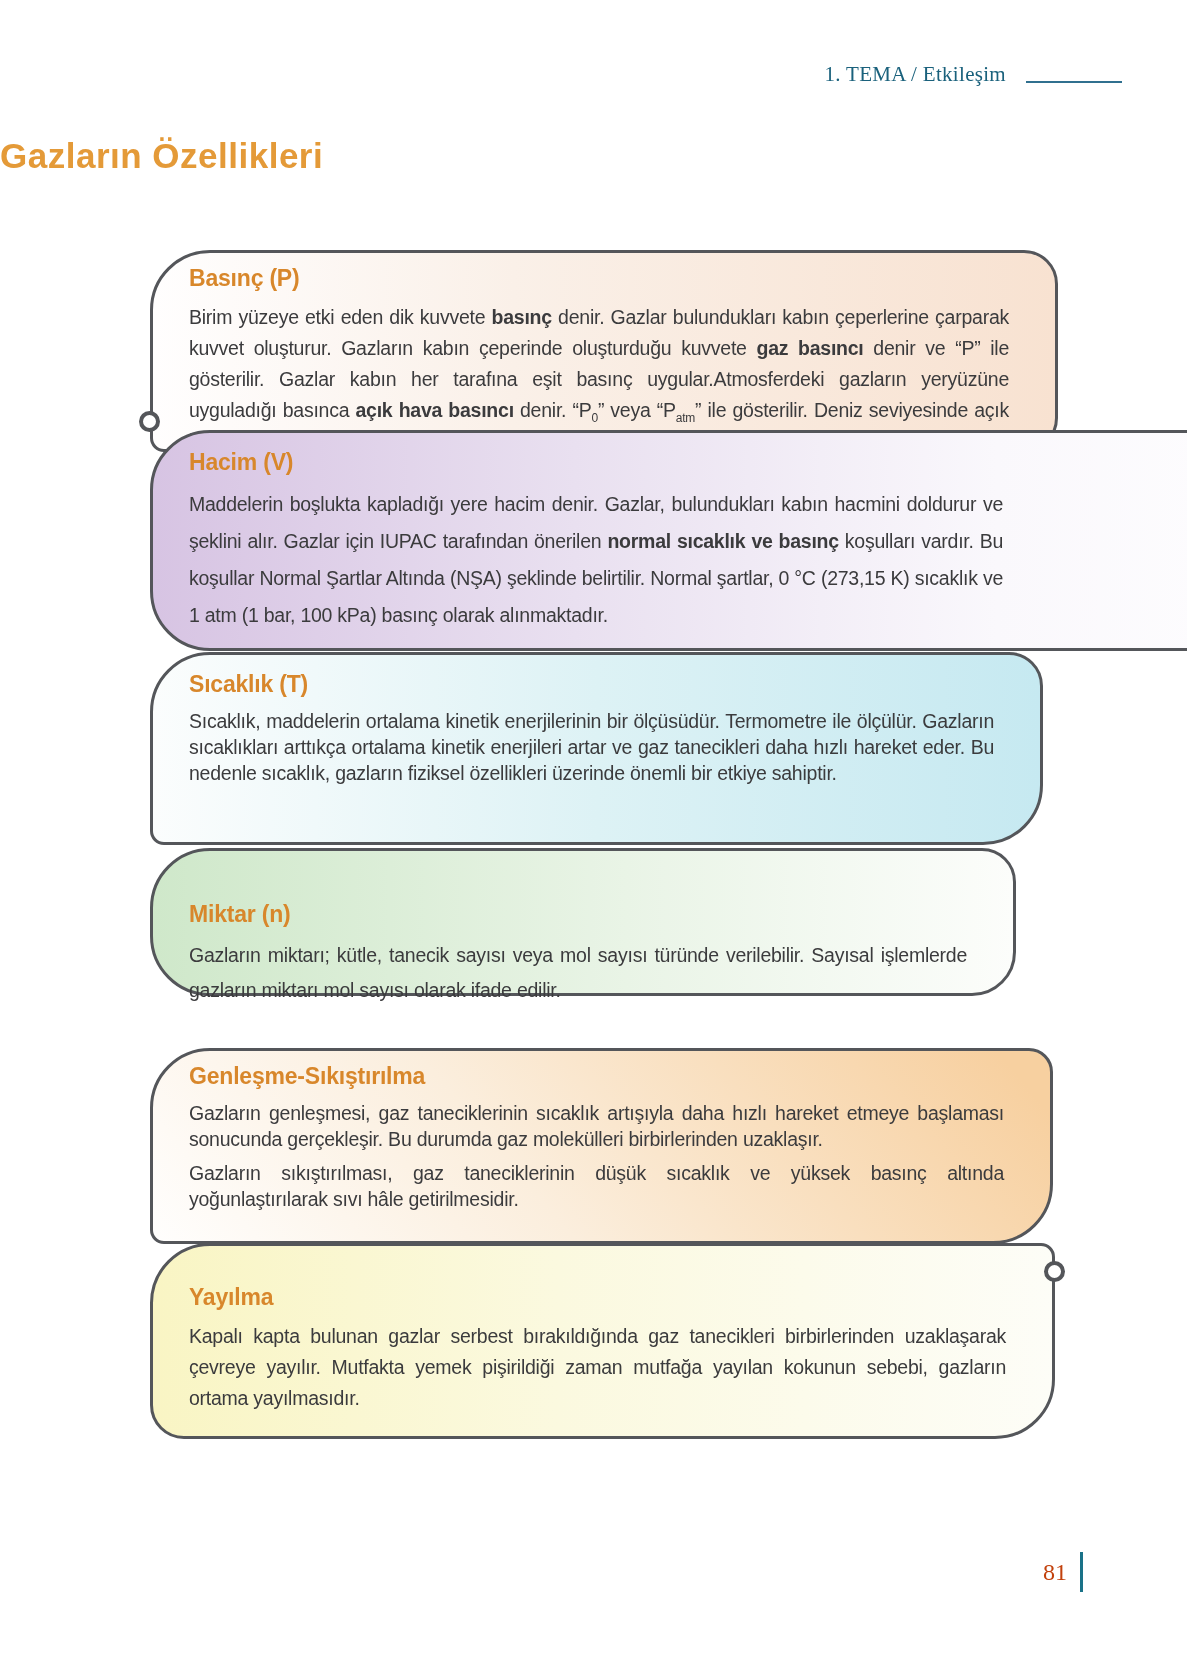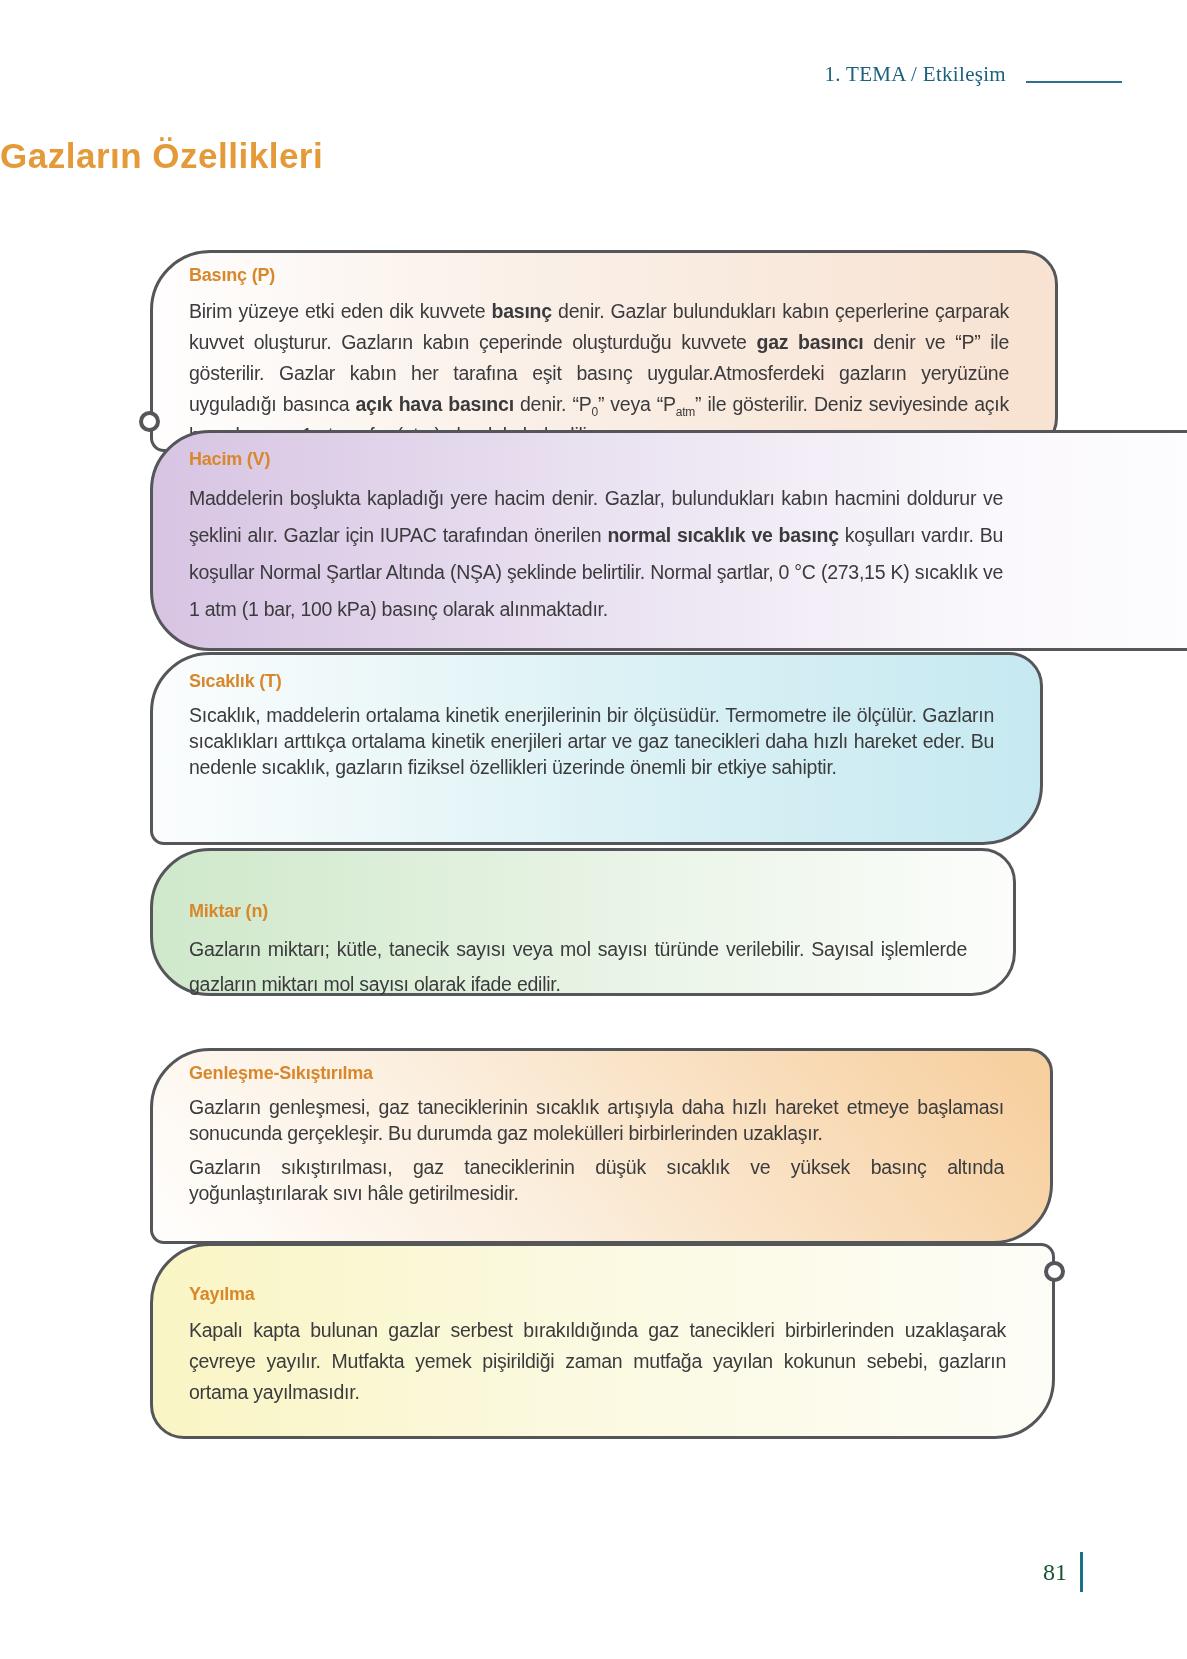--- a/index.html
+++ b/index.html
@@ -32,21 +32,21 @@
     color:#e49a38;
   }
   
   .card{
     position:absolute;box-sizing:border-box;
     border:3.5px solid #54565a;
     padding:12px 46px 0 36px;
   }
   .card h2{
     margin:0 0 10px 0;
-    font-size:18px;font-weight:700;color:#d8872b;letter-spacing:-0.2px;
+    font-size:23px;font-weight:700;color:#d8872b;letter-spacing:-0.2px;
   }
   .card p{
     margin:0;
     font-size:19.5px;color:#3b3b3d;
     text-align:justify;letter-spacing:-0.25px;
     line-height:26px;
   }
   .card p + p{margin-top:8px;}
   .card p b{font-weight:700;}
   .card sub{font-size:12px;line-height:0;}
@@ -97,21 +97,21 @@
   }
   .ring-1{left:139px;top:411px;}
   .ring-2{left:1044px;top:1261px;}
   
   .page-footer{
     position:absolute;top:1552px;left:0;right:104px;
     display:flex;justify-content:flex-end;align-items:center;
   }
   .page-number{
     font-family:"Liberation Serif", serif;
-    font-size:24px;color:#14532d;
+    font-size:24px;color:#c2410c;
   }
   .page-number-bar{
     display:inline-block;width:3px;height:40px;background:#1a7288;
     margin-left:13px;
   }
 </style>
 </head>
 <body>
 
 <div class="page">

